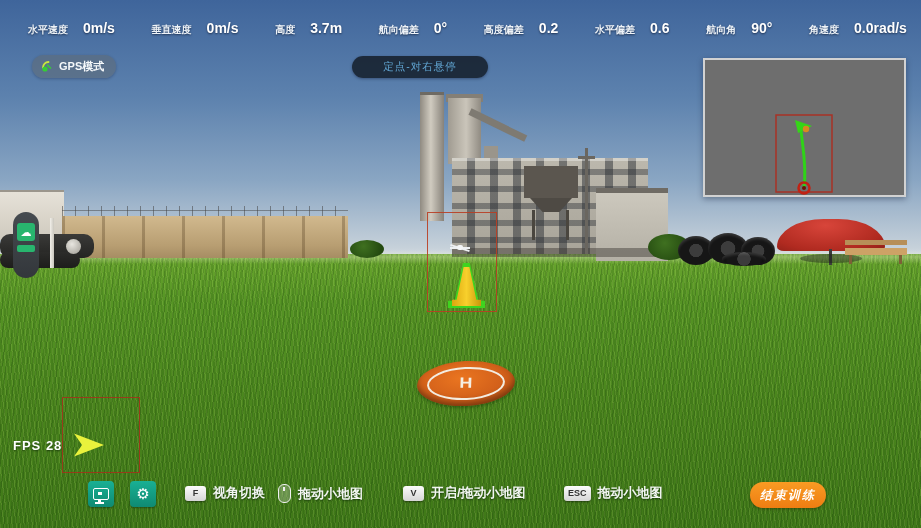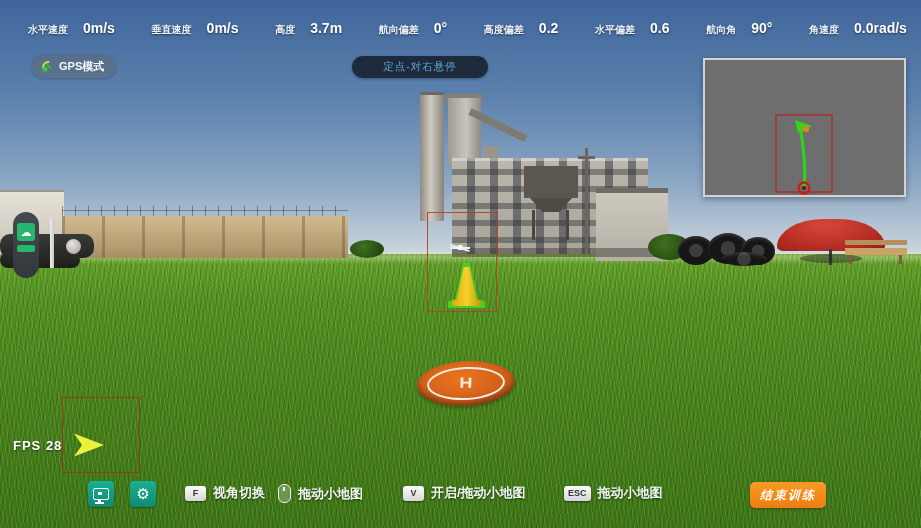--- a/index.html
+++ b/index.html
@@ -156,21 +156,21 @@
   .hotkey { position:absolute; top:484px; display:flex; align-items:center; gap:7px; }
   .hk-f { left:185px; } .hk-mouse { left:278px; } .hk-v { left:403px; } .hk-esc { left:528px;margin-left:36px; }
   .keycap { min-width:13px; height:15px; padding:0 4px; border-radius:3px;
     background:linear-gradient(180deg,#fcfcfc,#d6d6d6); color:#333; font-size:9px; font-weight:bold;
     display:flex; align-items:center; justify-content:center; box-shadow:0 1px 2px rgba(0,0,0,.45); }
   .hk-label { font-size:13px; font-weight:bold; color:#f2f6f2; text-shadow:0 1px 2px rgba(0,25,0,.65); }
   .mouse-ic { position:relative; width:11px; height:17px; border:1.5px solid #f0f0f0; border-radius:6px;
     background:rgba(240,240,240,.25); }
   .mouse-ic:after { content:""; position:absolute; left:4px; top:2px; width:1.5px; height:4px; background:#f0f0f0; }
 
-  .end-btn { position:absolute; left:750px; top:482px; width:76px; height:26px; border:none; border-radius:5px;
+  .end-btn { position:absolute; left:750px; top:482px; width:76px; height:26px; border:none; border-radius:13px;
     background:linear-gradient(180deg,#f99b23,#ee7d12); color:#fff; font-weight:bold; font-size:12px;
     font-style:italic; letter-spacing:2px; cursor:pointer; box-shadow:0 1px 3px rgba(40,20,0,.4);
     font-family:"Liberation Sans", sans-serif; }
 </style>
 </head>
 <body>
 
 <div class="stage">
 
   <div class="sky"></div>

